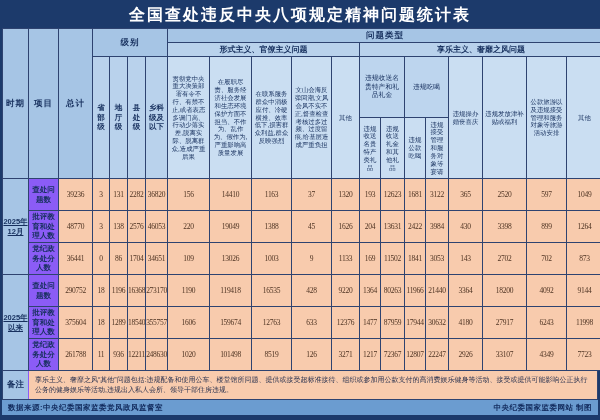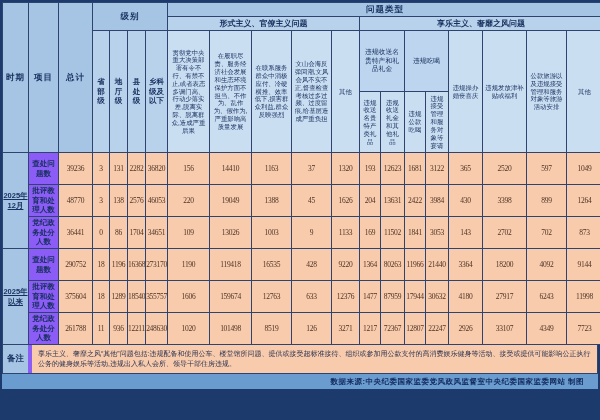--- a/index.html
+++ b/index.html
@@ -31,36 +31,37 @@
   td.item{background:#8b5cf6;font-size:7.5px;font-weight:bold;line-height:1.25;padding:0 2px;word-break:break-all;}
   td.num{
     background:#f8cbad;color:#4d3322;font-family:"Liberation Serif",serif;
     font-size:7.5px;letter-spacing:-0.3px;white-space:nowrap;
   }
   .remark-row{
     flex:0 0 28px;display:flex;border:1px solid #2e4370;border-top:none;
   }
   .remark-label{
     flex:0 0 25px;background:#a6c5e5;color:#17305e;font-size:8.5px;font-weight:bold;
-    display:flex;align-items:center;justify-content:center;border-right:4px solid #8b5cf6;
+    display:flex;align-items:center;justify-content:center;border-right:1px solid #8b5cf6;
   }
   .remark-text{
     flex:1;background:#f8cbad;color:#2b3350;font-size:7px;line-height:1.45;
     padding:2px 6px;display:flex;align-items:center;text-align:left;
   }
   .footer{
     flex:0 0 15px;background:#6b9cd0;display:flex;align-items:center;
-    justify-content:flex-end;padding:0 14px;
+    justify-content:space-between;padding:0 6px;
   }
   .footer span{color:#112a5c;font-size:7.5px;font-weight:bold;letter-spacing:0.5px;}
 </style>
 </head>
 <body>
 
 <div class="page">
+  <div class="title-bar">全国查处违反中央八项规定精神问题统计表</div>
 
   <table>
     <colgroup>
       <col style="width:26px">
         <col style="width:30px">
         <col style="width:34px">
       <col style="width:17px">
         <col style="width:18px">
         <col style="width:18px">
         <col style="width:22px">

